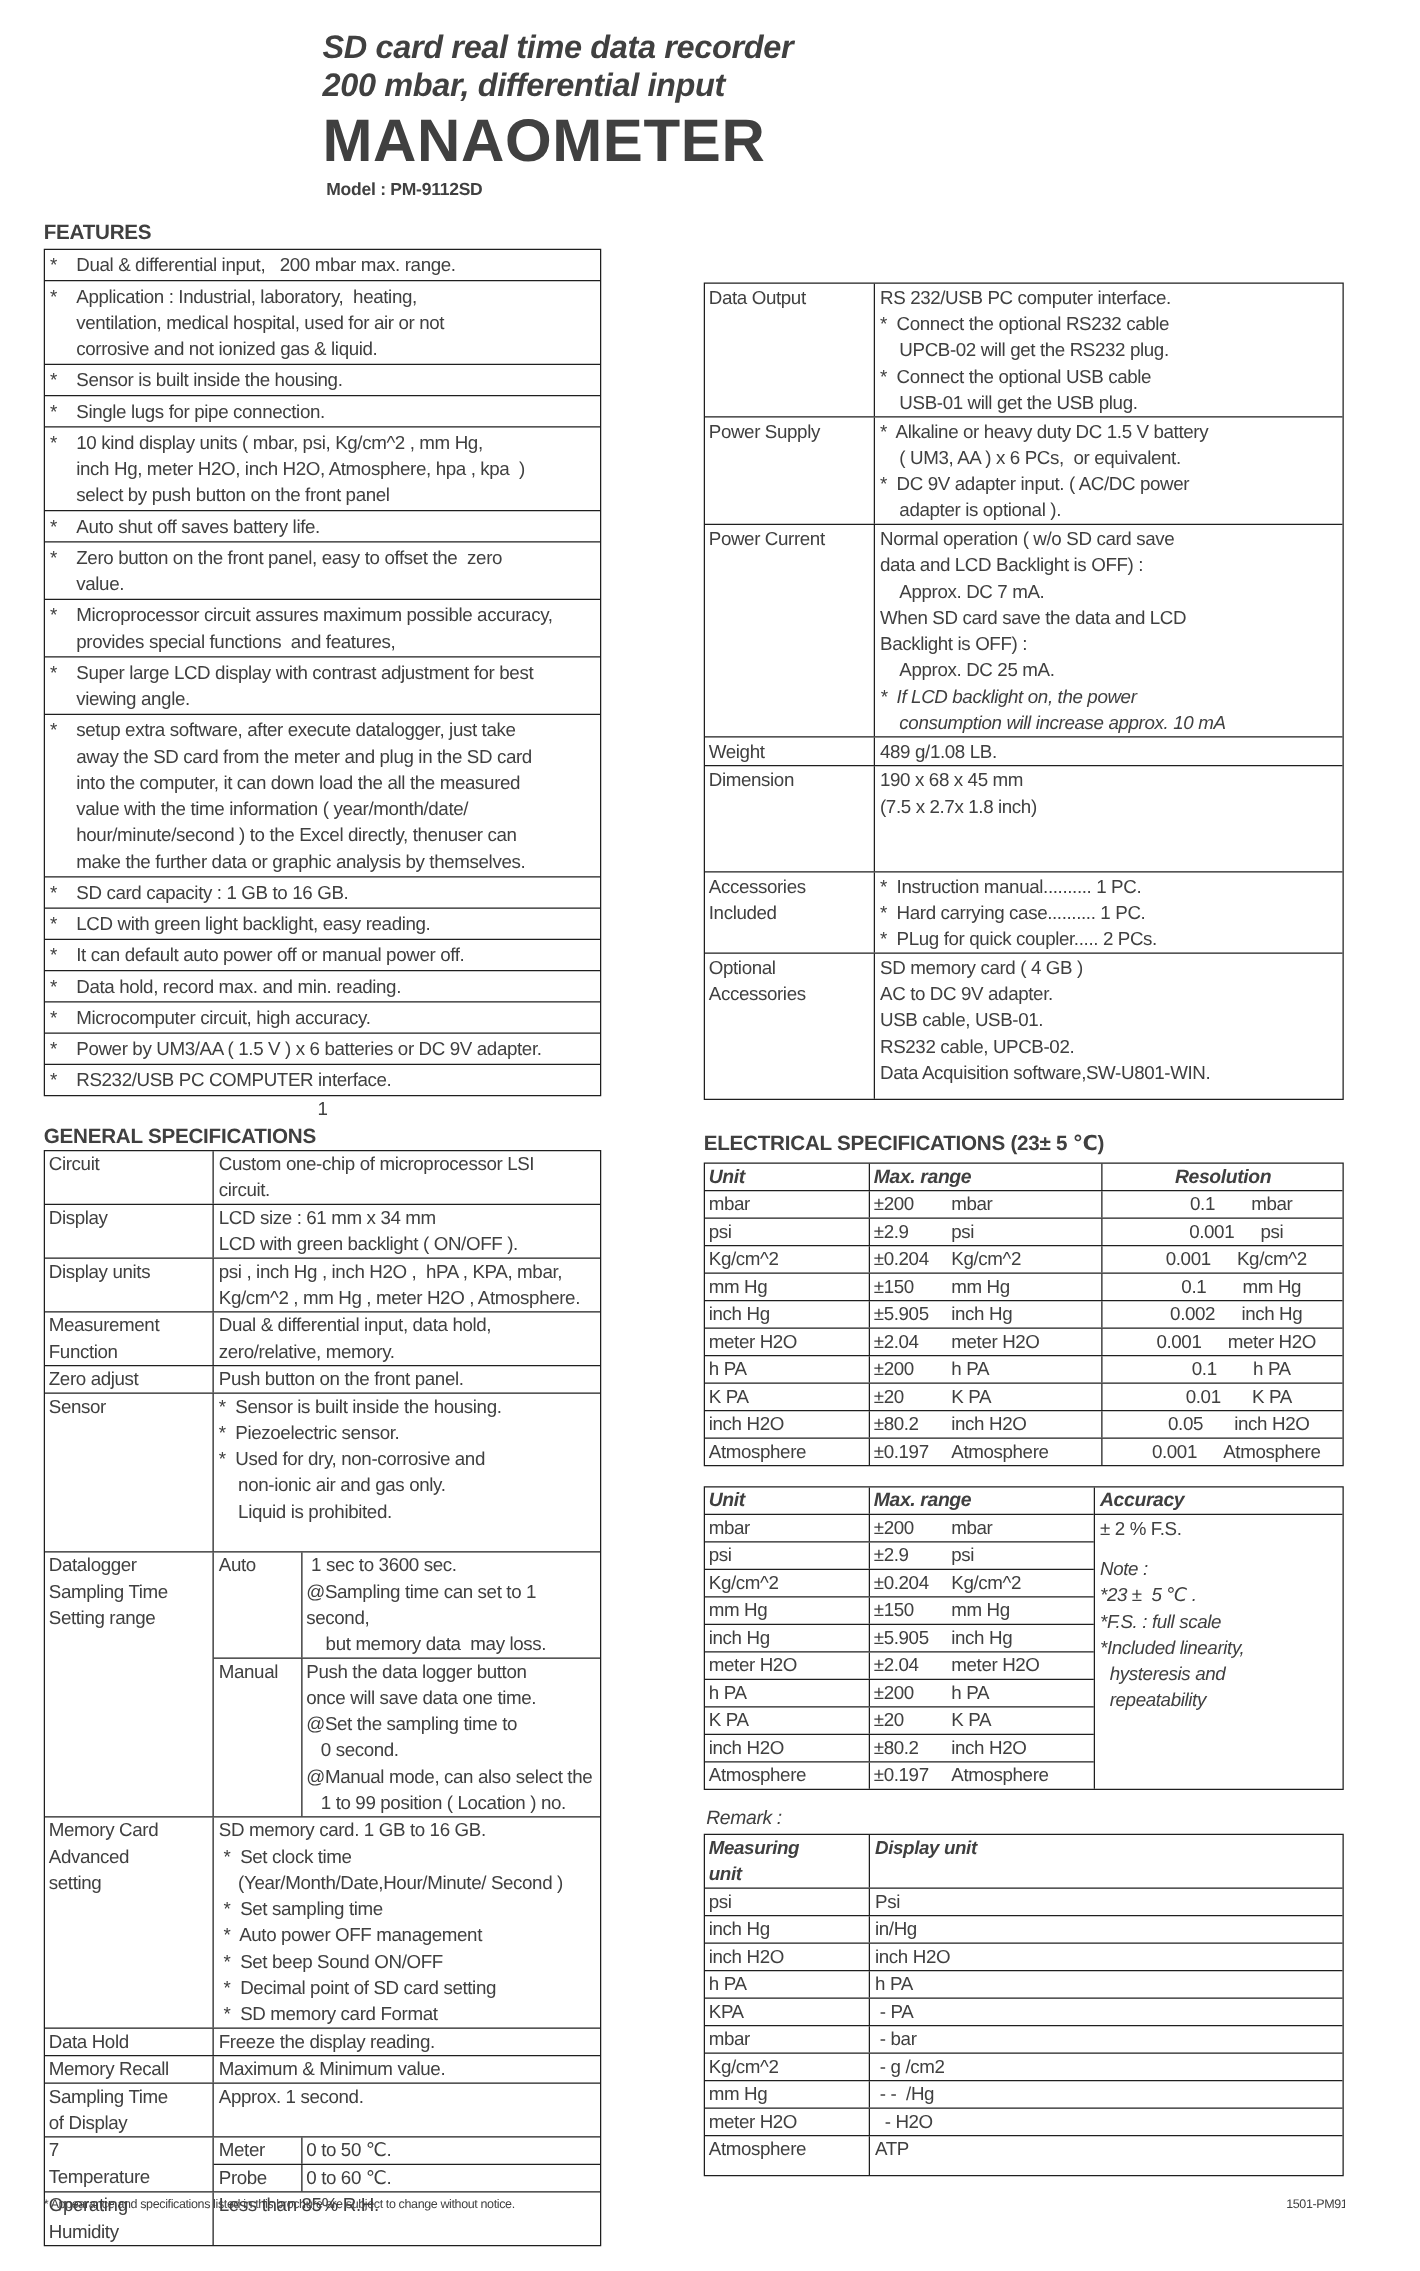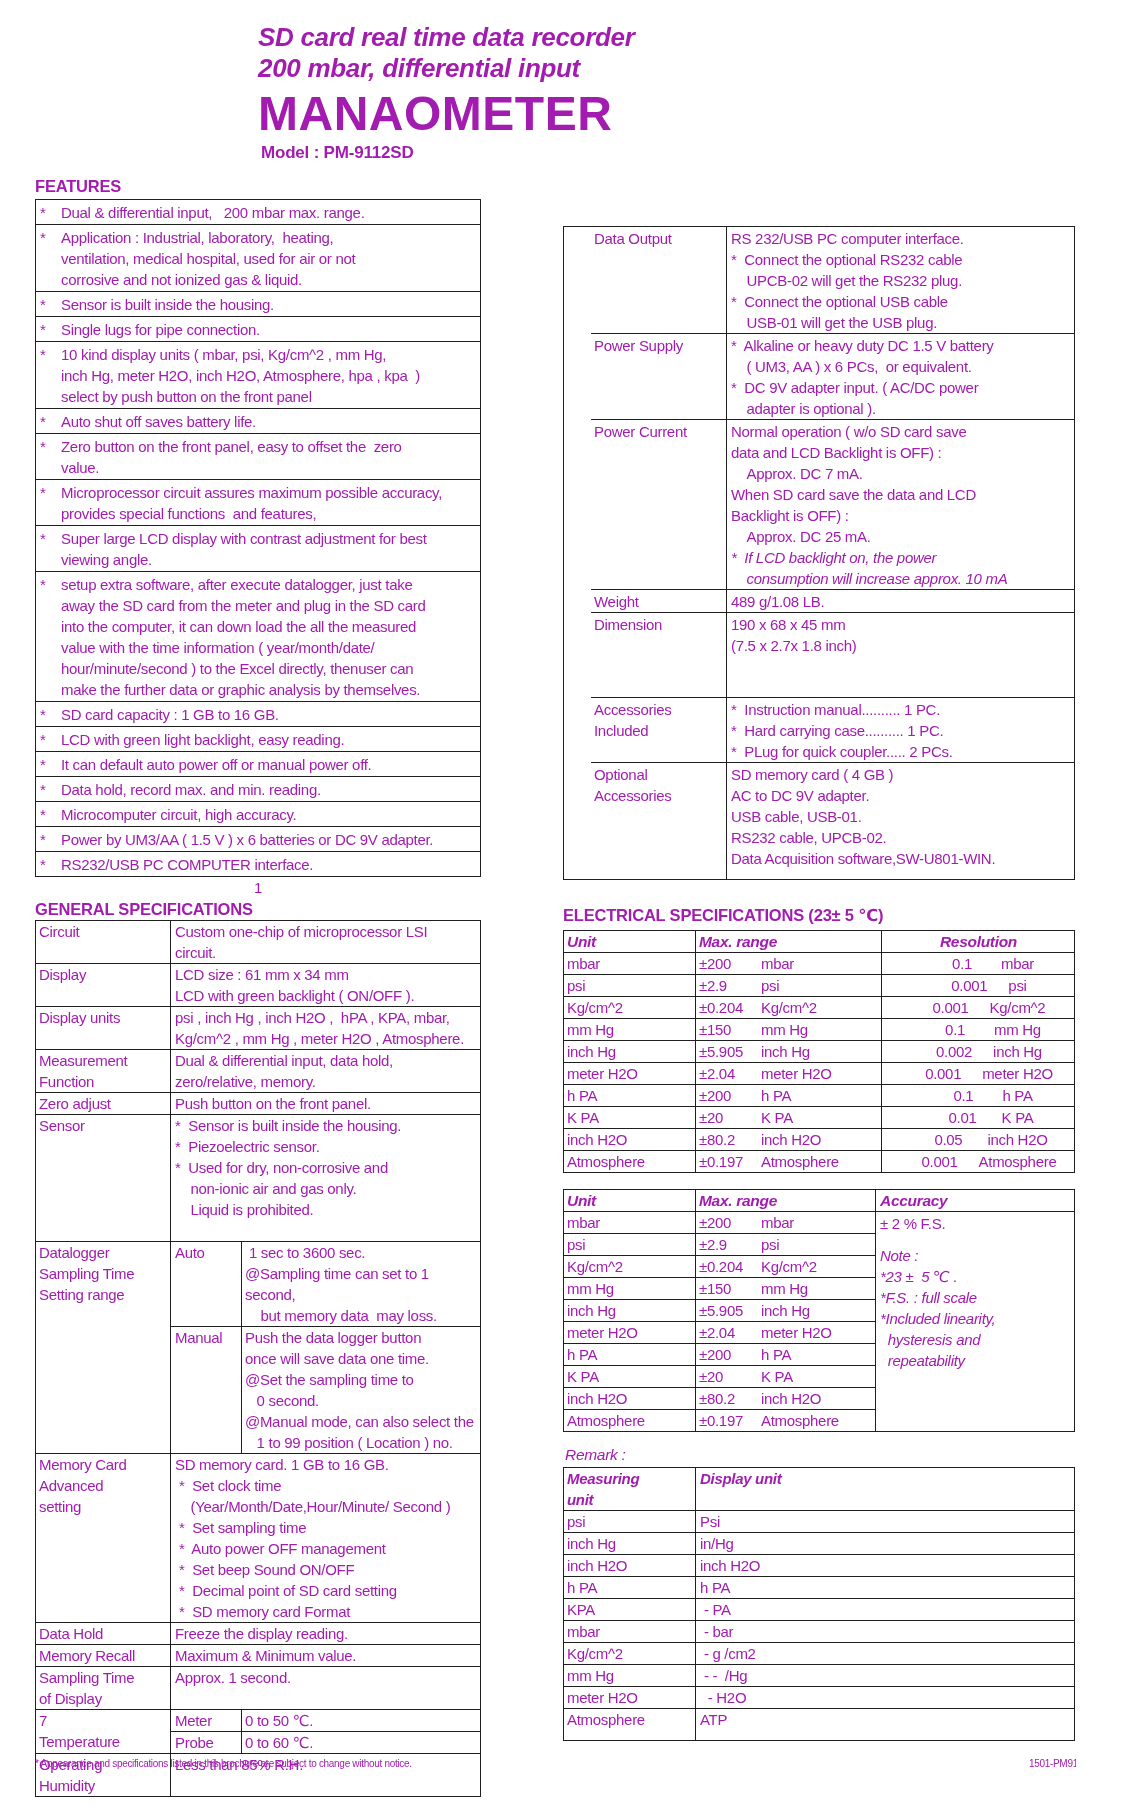--- a/index.html
+++ b/index.html
@@ -1,28 +1,28 @@
 <!DOCTYPE html>
 <html><head>
 <meta charset="utf-8">
 <style>
   html,body { margin:0; padding:0; background:#ffffff; }
   .page {
     position:relative; width:1076px; height:1817px; background:#fff;
-    font-family:"Liberation Sans","DejaVu Sans",sans-serif; color:#a21caf;
+    font-family:"Liberation Sans","DejaVu Sans",sans-serif; color:#404040;
     overflow:hidden;
     text-decoration:underline;
   }
   .pre { white-space:pre-wrap; }
 
   
   .hdr { position:absolute; left:258px; top:22px; }
   .hdr-sub { font-size:26px; font-weight:bold; font-style:italic; line-height:31px; letter-spacing:-0.3px; }
   .hdr-title { font-size:48px; font-weight:bold; line-height:53px; margin-top:3px; letter-spacing:0.5px; }
-  .hdr-model { font-size:17px; font-weight:bold; margin-top:3px; margin-left:3px; letter-spacing:-0.2px; }
+  .hdr-model { font-size:14px; font-weight:bold; margin-top:3px; margin-left:3px; letter-spacing:-0.2px; }
 
   
   .tbltxt { font-size:15px; line-height:21px; letter-spacing:-0.3px; }
 
   
   .leftcol { position:absolute; left:35px; top:176px; width:446px; }
   .sec-heading { font-size:16.5px; font-weight:bold; letter-spacing:-0.2px; margin-bottom:2px; }
   .ftable { border:1px solid #1f1f1f; }
   .frow { display:flex; border-bottom:1px solid #1f1f1f; padding:2px 2px 1px 0; }
   .frow:last-child { border-bottom:none; }
@@ -40,21 +40,21 @@
   .gsubrow { display:flex; border-bottom:1px solid #1f1f1f; }
   .gsubrow:last-child { border-bottom:none; }
   .gsublabel { flex:none; width:64px; border-right:1px solid #1f1f1f; padding:0 2px 0 4px; }
   .gsubvalue { flex:1; padding:0 1px 0 3px; }
   .row-sensor { min-height:126px; }
   .row-manual { flex:1; }
 
   
   .rightcol { position:absolute; left:563px; top:226px; width:512px; }
   .rtable { border:1px solid #1f1f1f; }
-  .rrow { display:flex; border-bottom:1px solid #1f1f1f;margin-left:27px; }
+  .rrow { display:flex; border-bottom:1px solid #1f1f1f; }
   .rrow:last-child { border-bottom:none; }
   .rlabel { flex:none; width:130px; border-right:1px solid #1f1f1f; padding:1px 2px 0 3px; }
   .rvalue { flex:1; padding:1px 2px 0 4px; }
   .rnote { font-style:italic; }
   .row-dimension { min-height:84px; }
   .row-optional { min-height:116px; }
 
   .el-heading { font-size:16.5px; font-weight:bold; letter-spacing:-0.2px; margin:24px 0 4px 0; line-height:22px; }
 
   .etable { border:1px solid #1f1f1f; }

